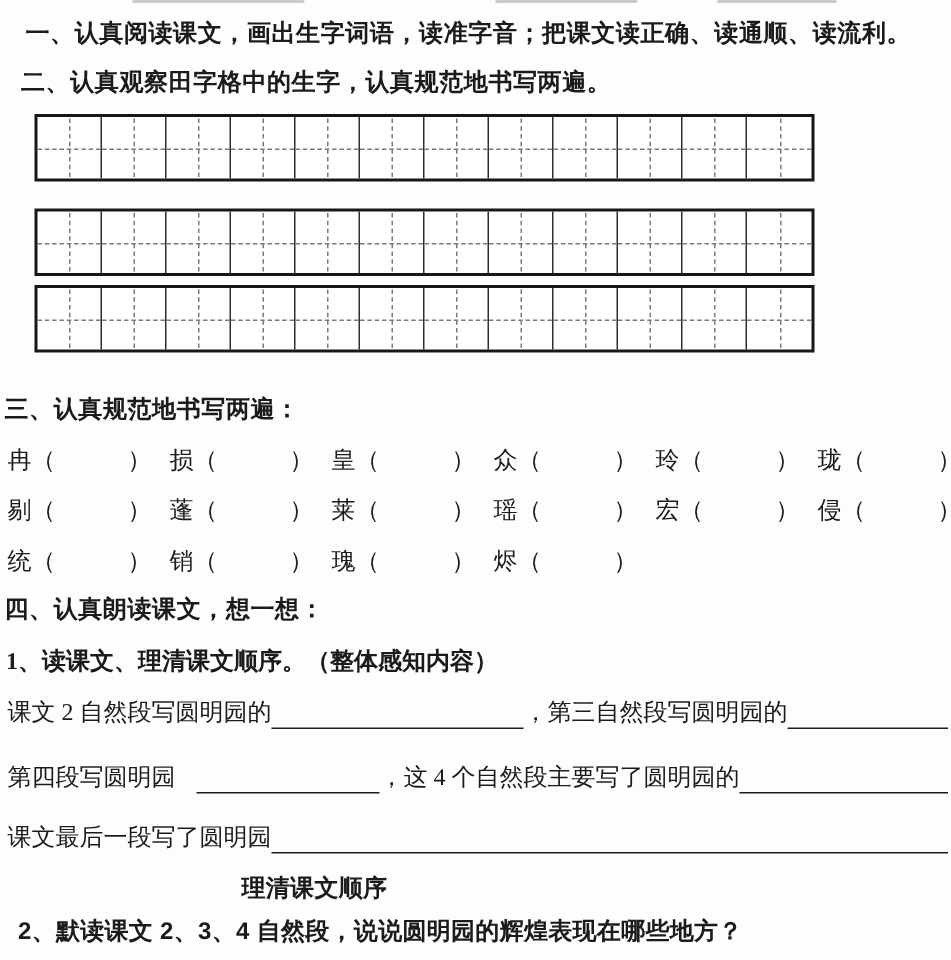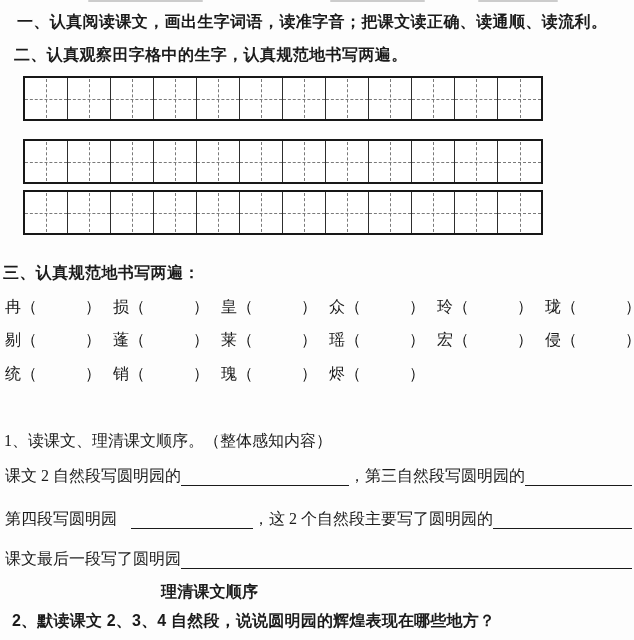--- a/index.html
+++ b/index.html
@@ -60,21 +60,21 @@
     border-top:1px dashed #7a7a7a;
   }
 
   
   .word-row{position:absolute;left:5px;white-space:nowrap;}
   #wrow1{top:297px;}
   #wrow2{top:330px;}
   #wrow3{top:364px;}
   .word-item{display:inline-block;width:104px;}
 
-  .q1label{position:absolute;top:431px;left:4px;white-space:nowrap;}
+  .q1label{position:absolute;top:431px;left:4px;white-space:nowrap;font-weight:bold;}
 
   
   .fill-line{
     position:absolute;left:5px;width:627px;
     display:flex;align-items:flex-end;
     line-height:21px;white-space:nowrap;
   }
   #fl1{top:465px;}
   #fl2{top:508px;}
   #fl3{top:548px;}
@@ -157,34 +157,35 @@
     <span class="word-item">宏（　　　）</span>
     <span class="word-item">侵（　　　）</span>
   </div>
   <div class="word-row" id="wrow3">
     <span class="word-item">统（　　　）</span>
     <span class="word-item">销（　　　）</span>
     <span class="word-item">瑰（　　　）</span>
     <span class="word-item">烬（　　　）</span>
   </div>
 
+  <div class="heading" id="s4">四、认真朗读课文，想一想：</div>
 
   <div class="q1label">1、读课文、理清课文顺序。（整体感知内容）</div>
 
   <div class="fill-line" id="fl1">
     <span class="ft">课文 2 自然段写圆明园的</span>
     <span class="blank b1"></span>
     <span class="ft">，第三自然段写圆明园的</span>
     <span class="blank grow"></span>
   </div>
 
   <div class="fill-line" id="fl2">
     <span class="ft">第四段写圆明园</span>
     <span class="blank b1"></span>
-    <span class="ft">，这 2 个自然段主要写了圆明园的</span>
+    <span class="ft">，这 4 个自然段主要写了圆明园的</span>
     <span class="blank grow"></span>
   </div>
 
   <div class="fill-line" id="fl3">
     <span class="ft">课文最后一段写了圆明园</span>
     <span class="blank grow"></span>
   </div>
 
   <div class="heading" id="coop">理清课文顺序</div>
 

